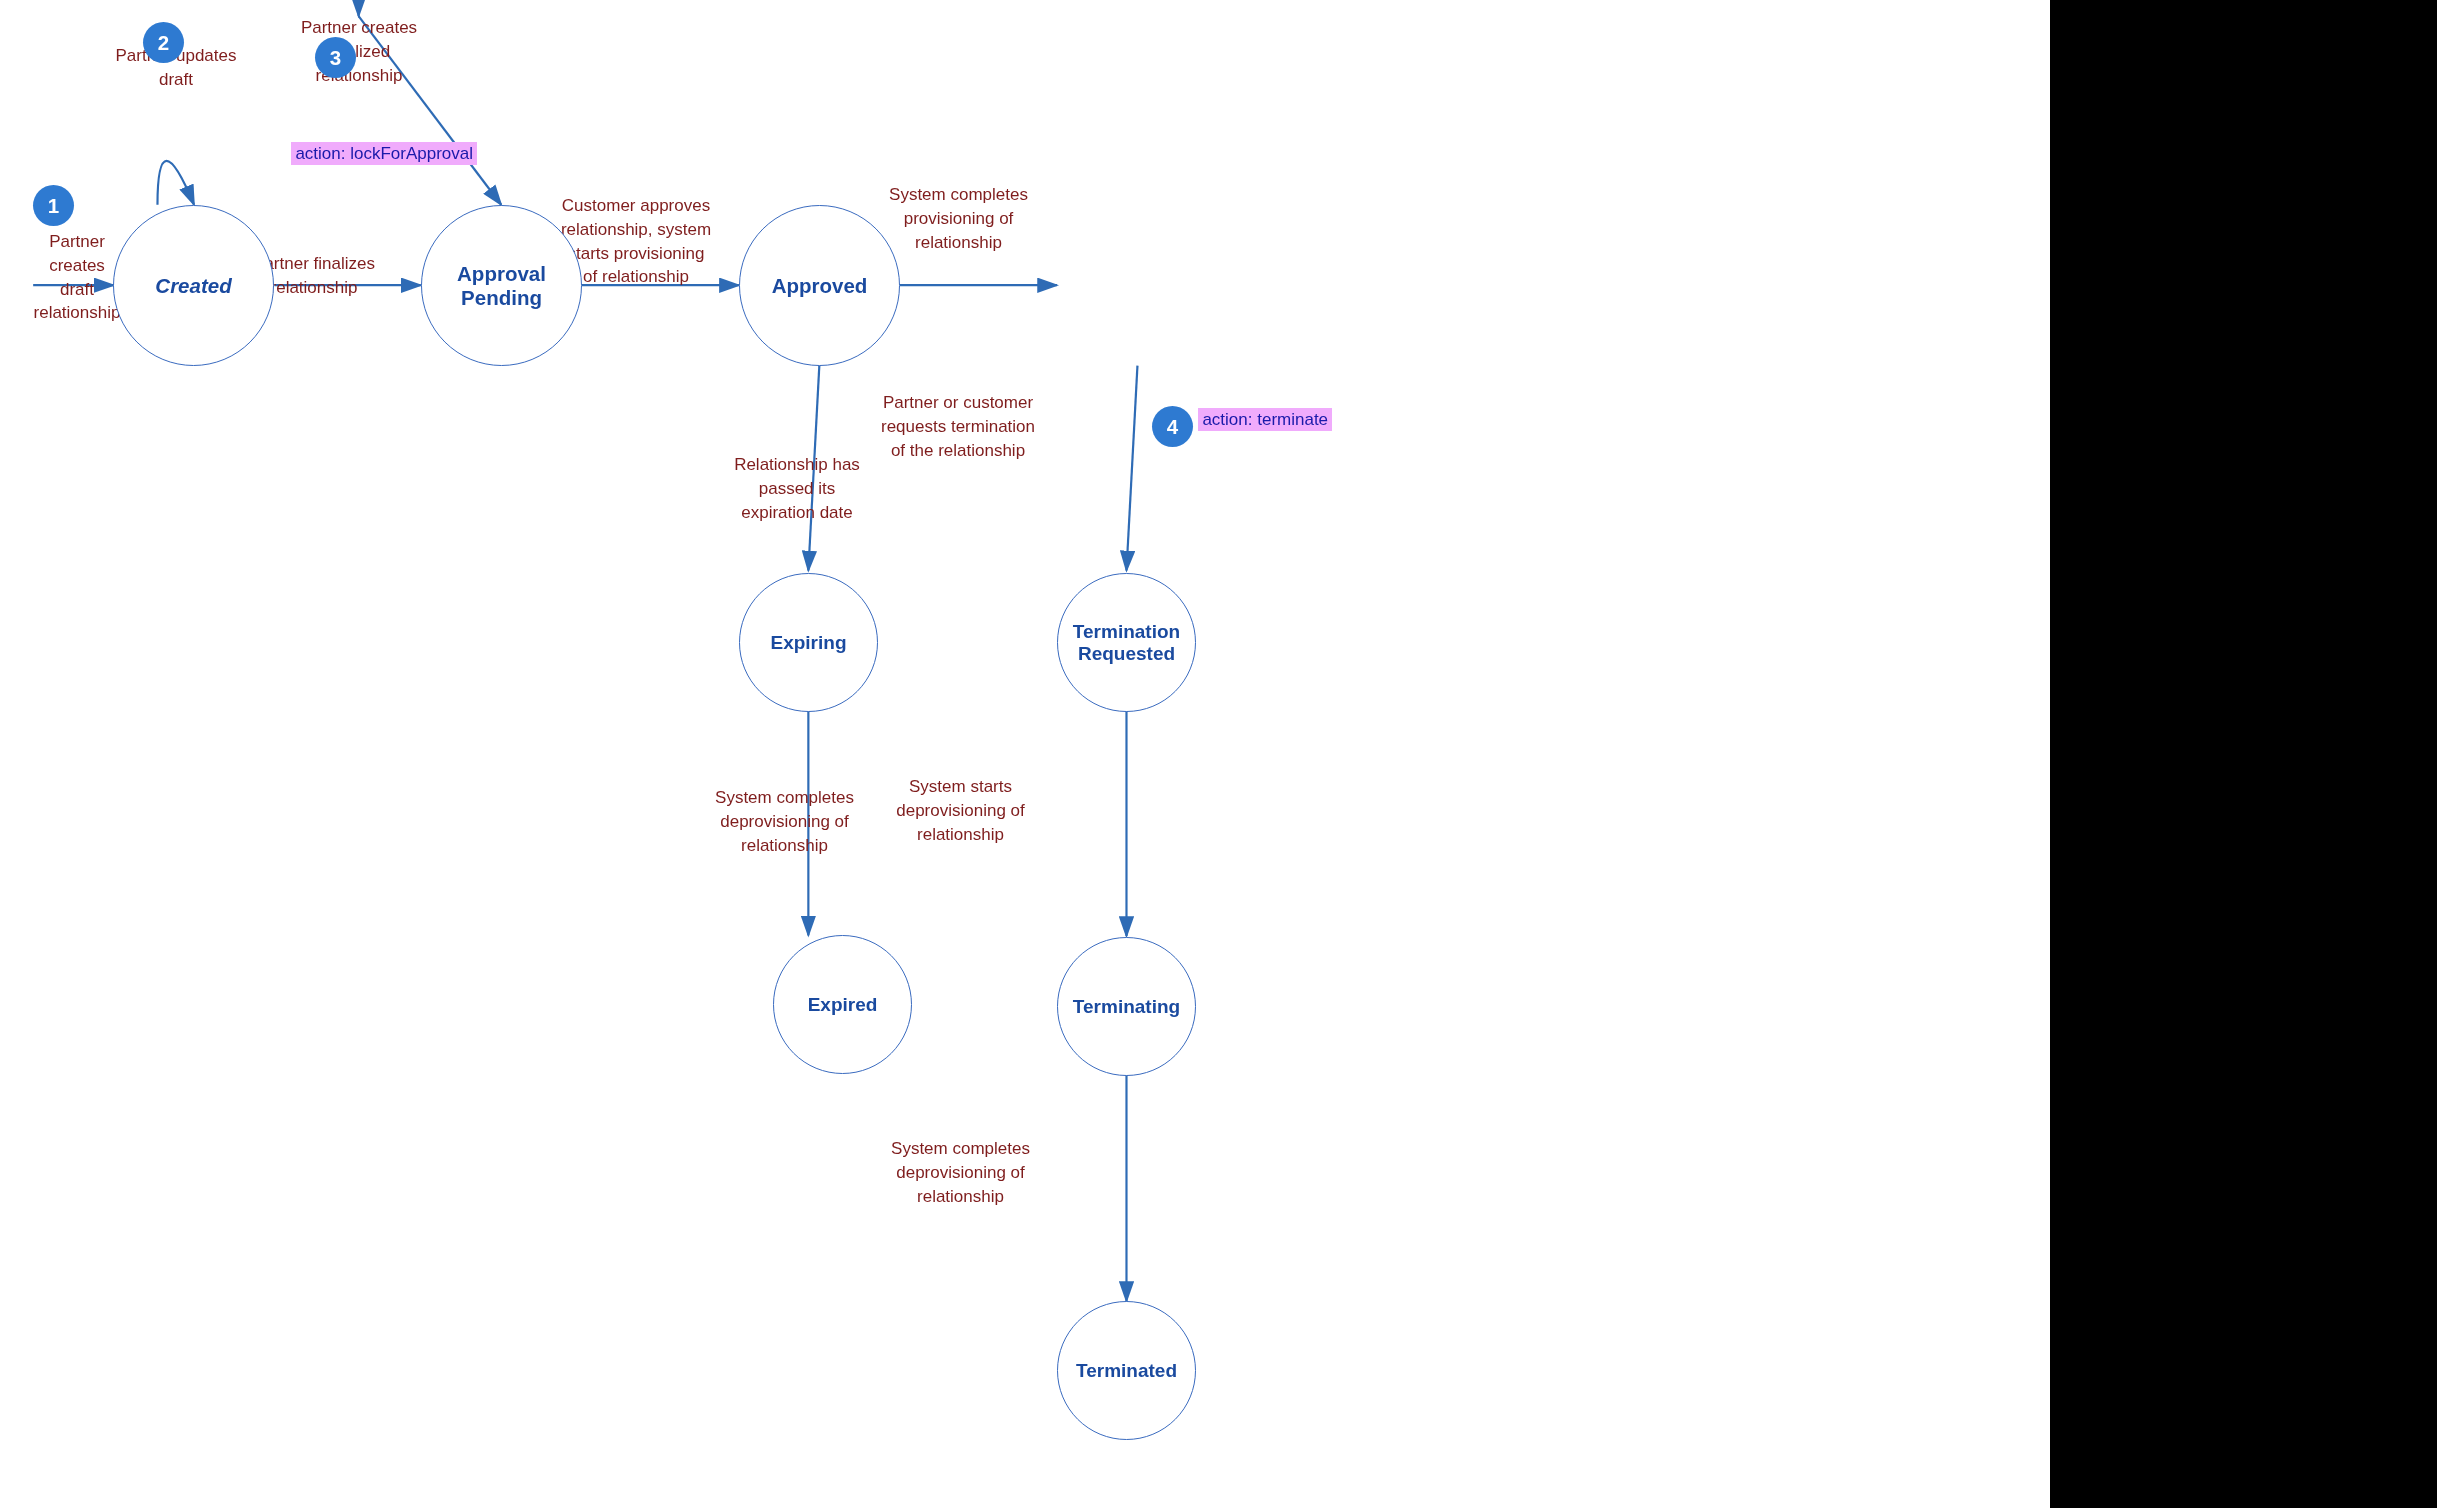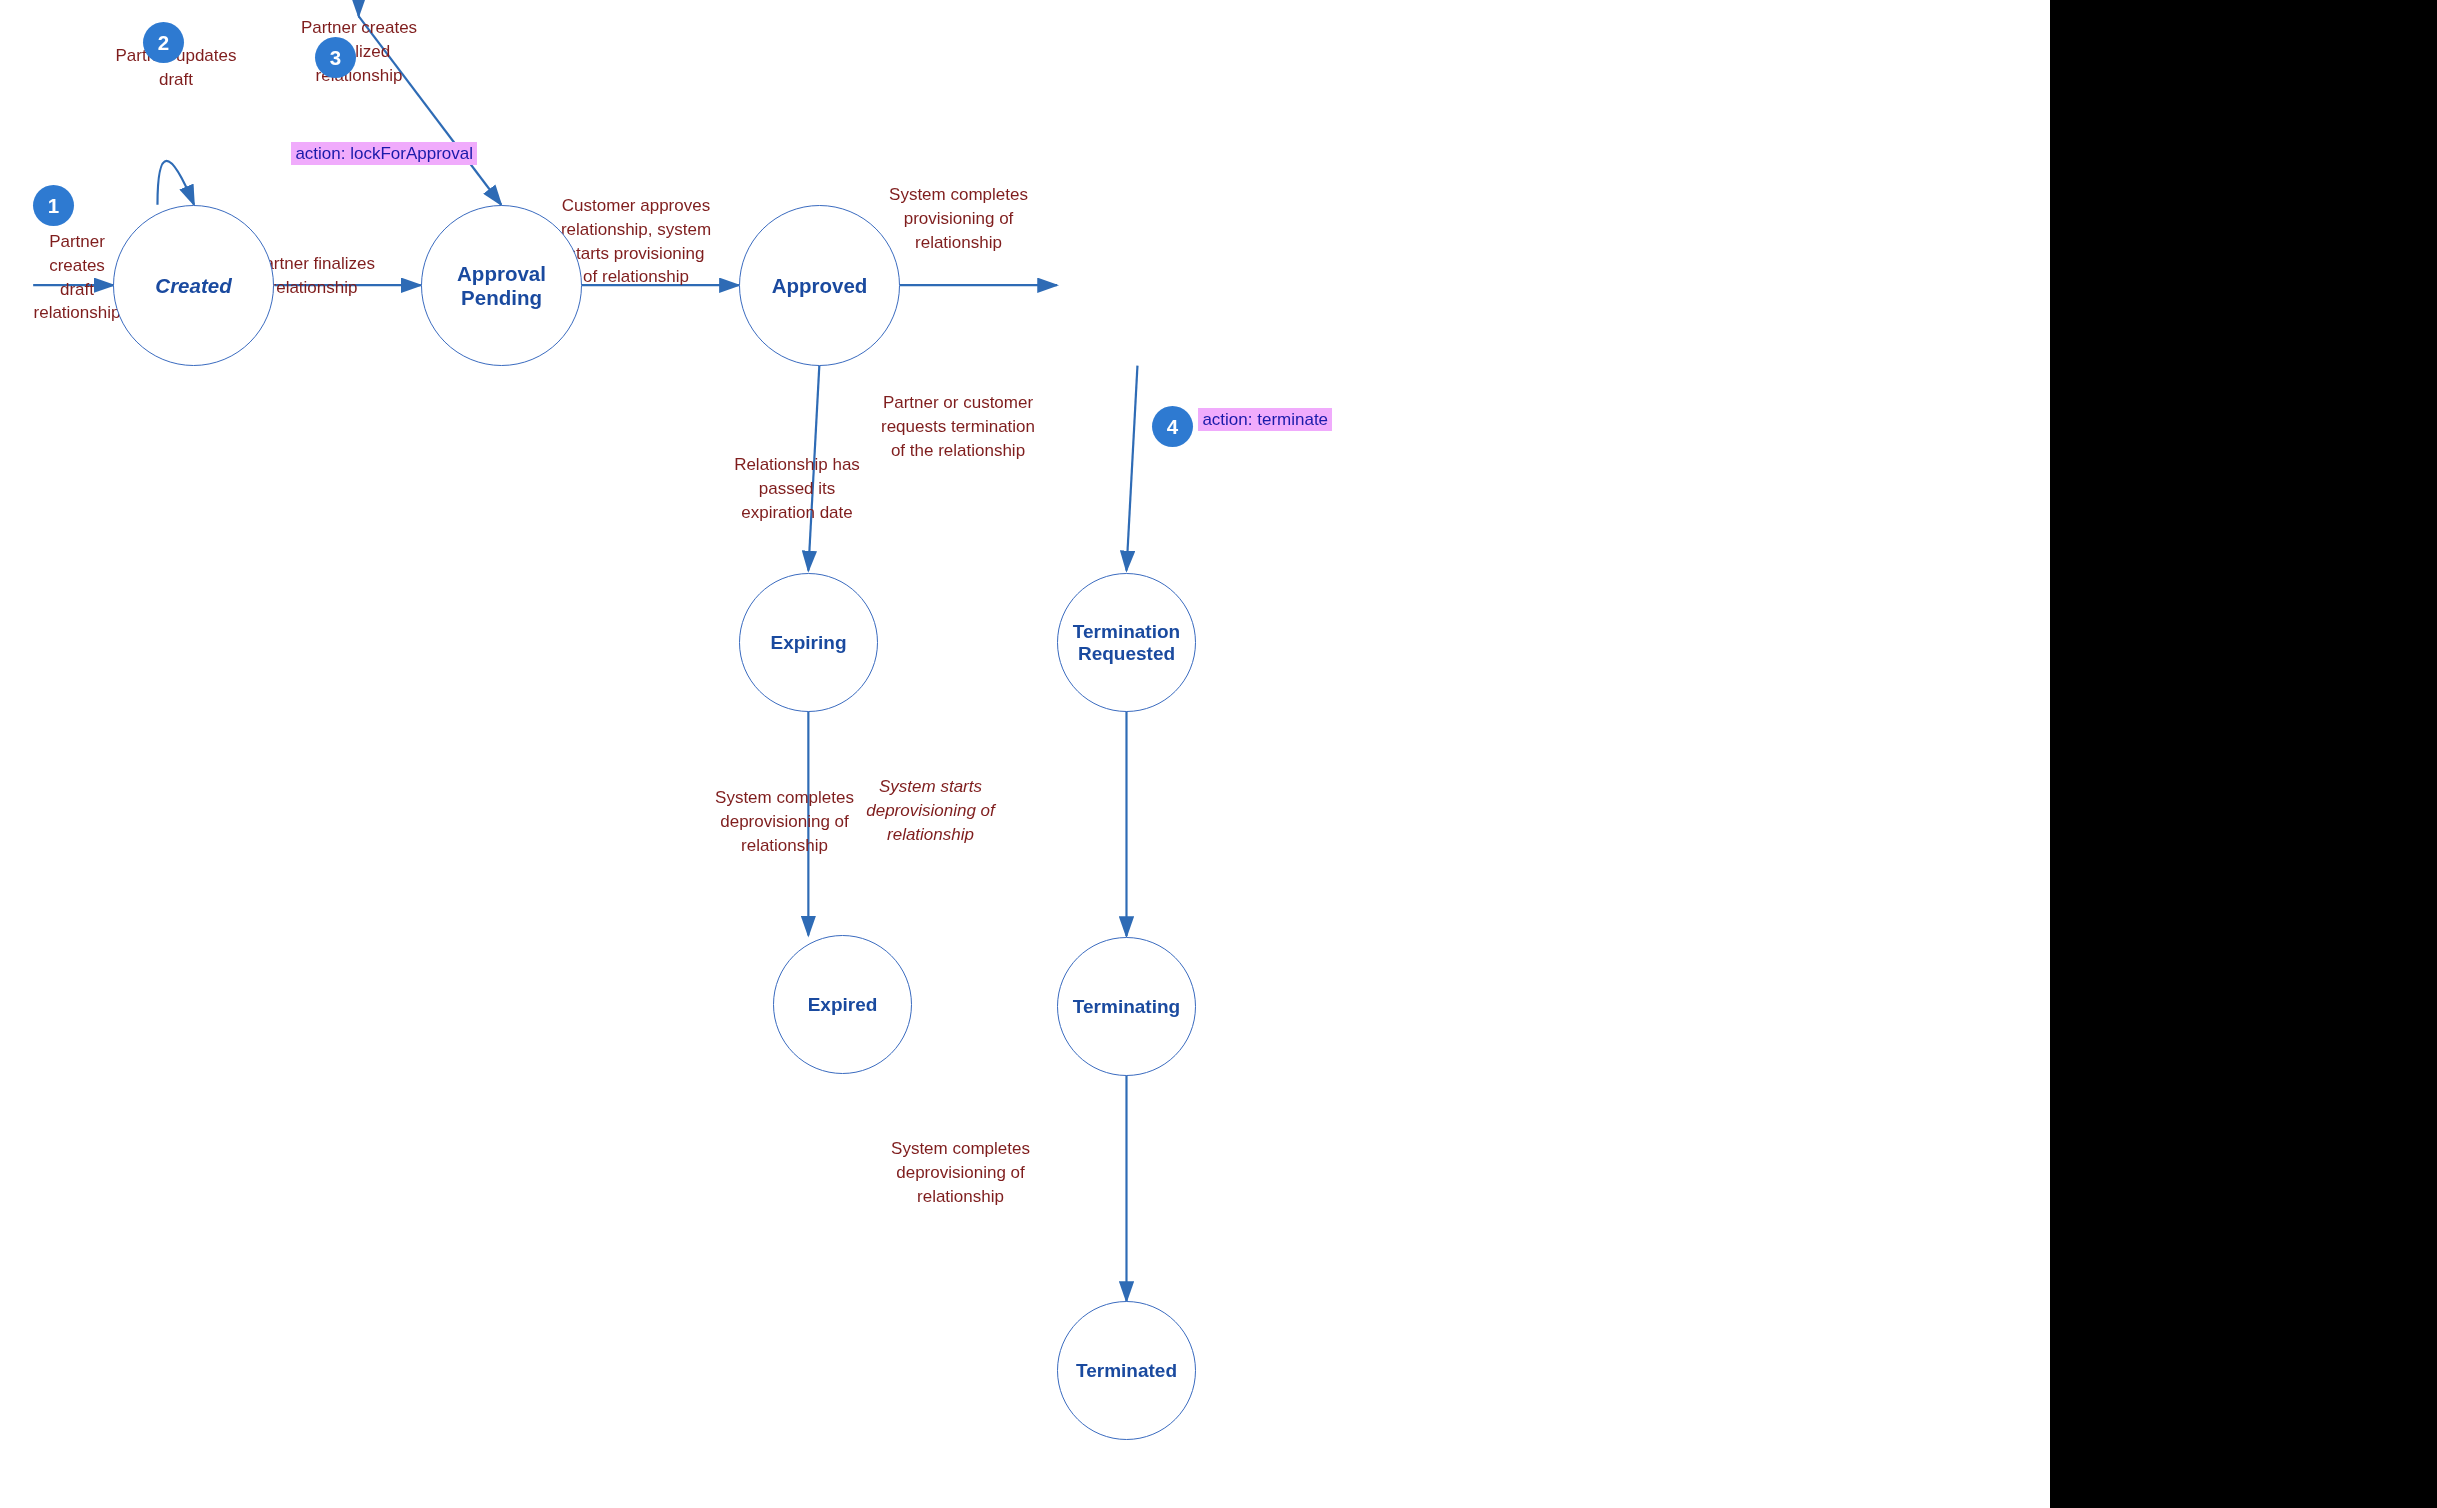--- a/index.html
+++ b/index.html
@@ -180,21 +180,21 @@
   </div>
 
   <div class="label" style="left:724px;top:453px;width:146px;">
     Relationship has<br>passed its<br>expiration date
   </div>
 
   <div class="label" style="left:706px;top:786px;width:157px;">
     System completes<br>deprovisioning of<br>relationship
   </div>
 
-  <div class="label" style="left:848px;top:775px;width:165px;font-style:italic;">
+  <div class="label" style="left:878px;top:775px;width:165px;">
     System starts<br>deprovisioning of<br>relationship
   </div>
 
   <div class="label" style="left:878px;top:1137px;width:165px;">
     System completes<br>deprovisioning of<br>relationship
   </div>
 
   <div class="action-label" style="left:291px;top:142px;">action: lockForApproval</div>
   <div class="action-label" style="left:1198px;top:408px;">action: terminate</div>
 

